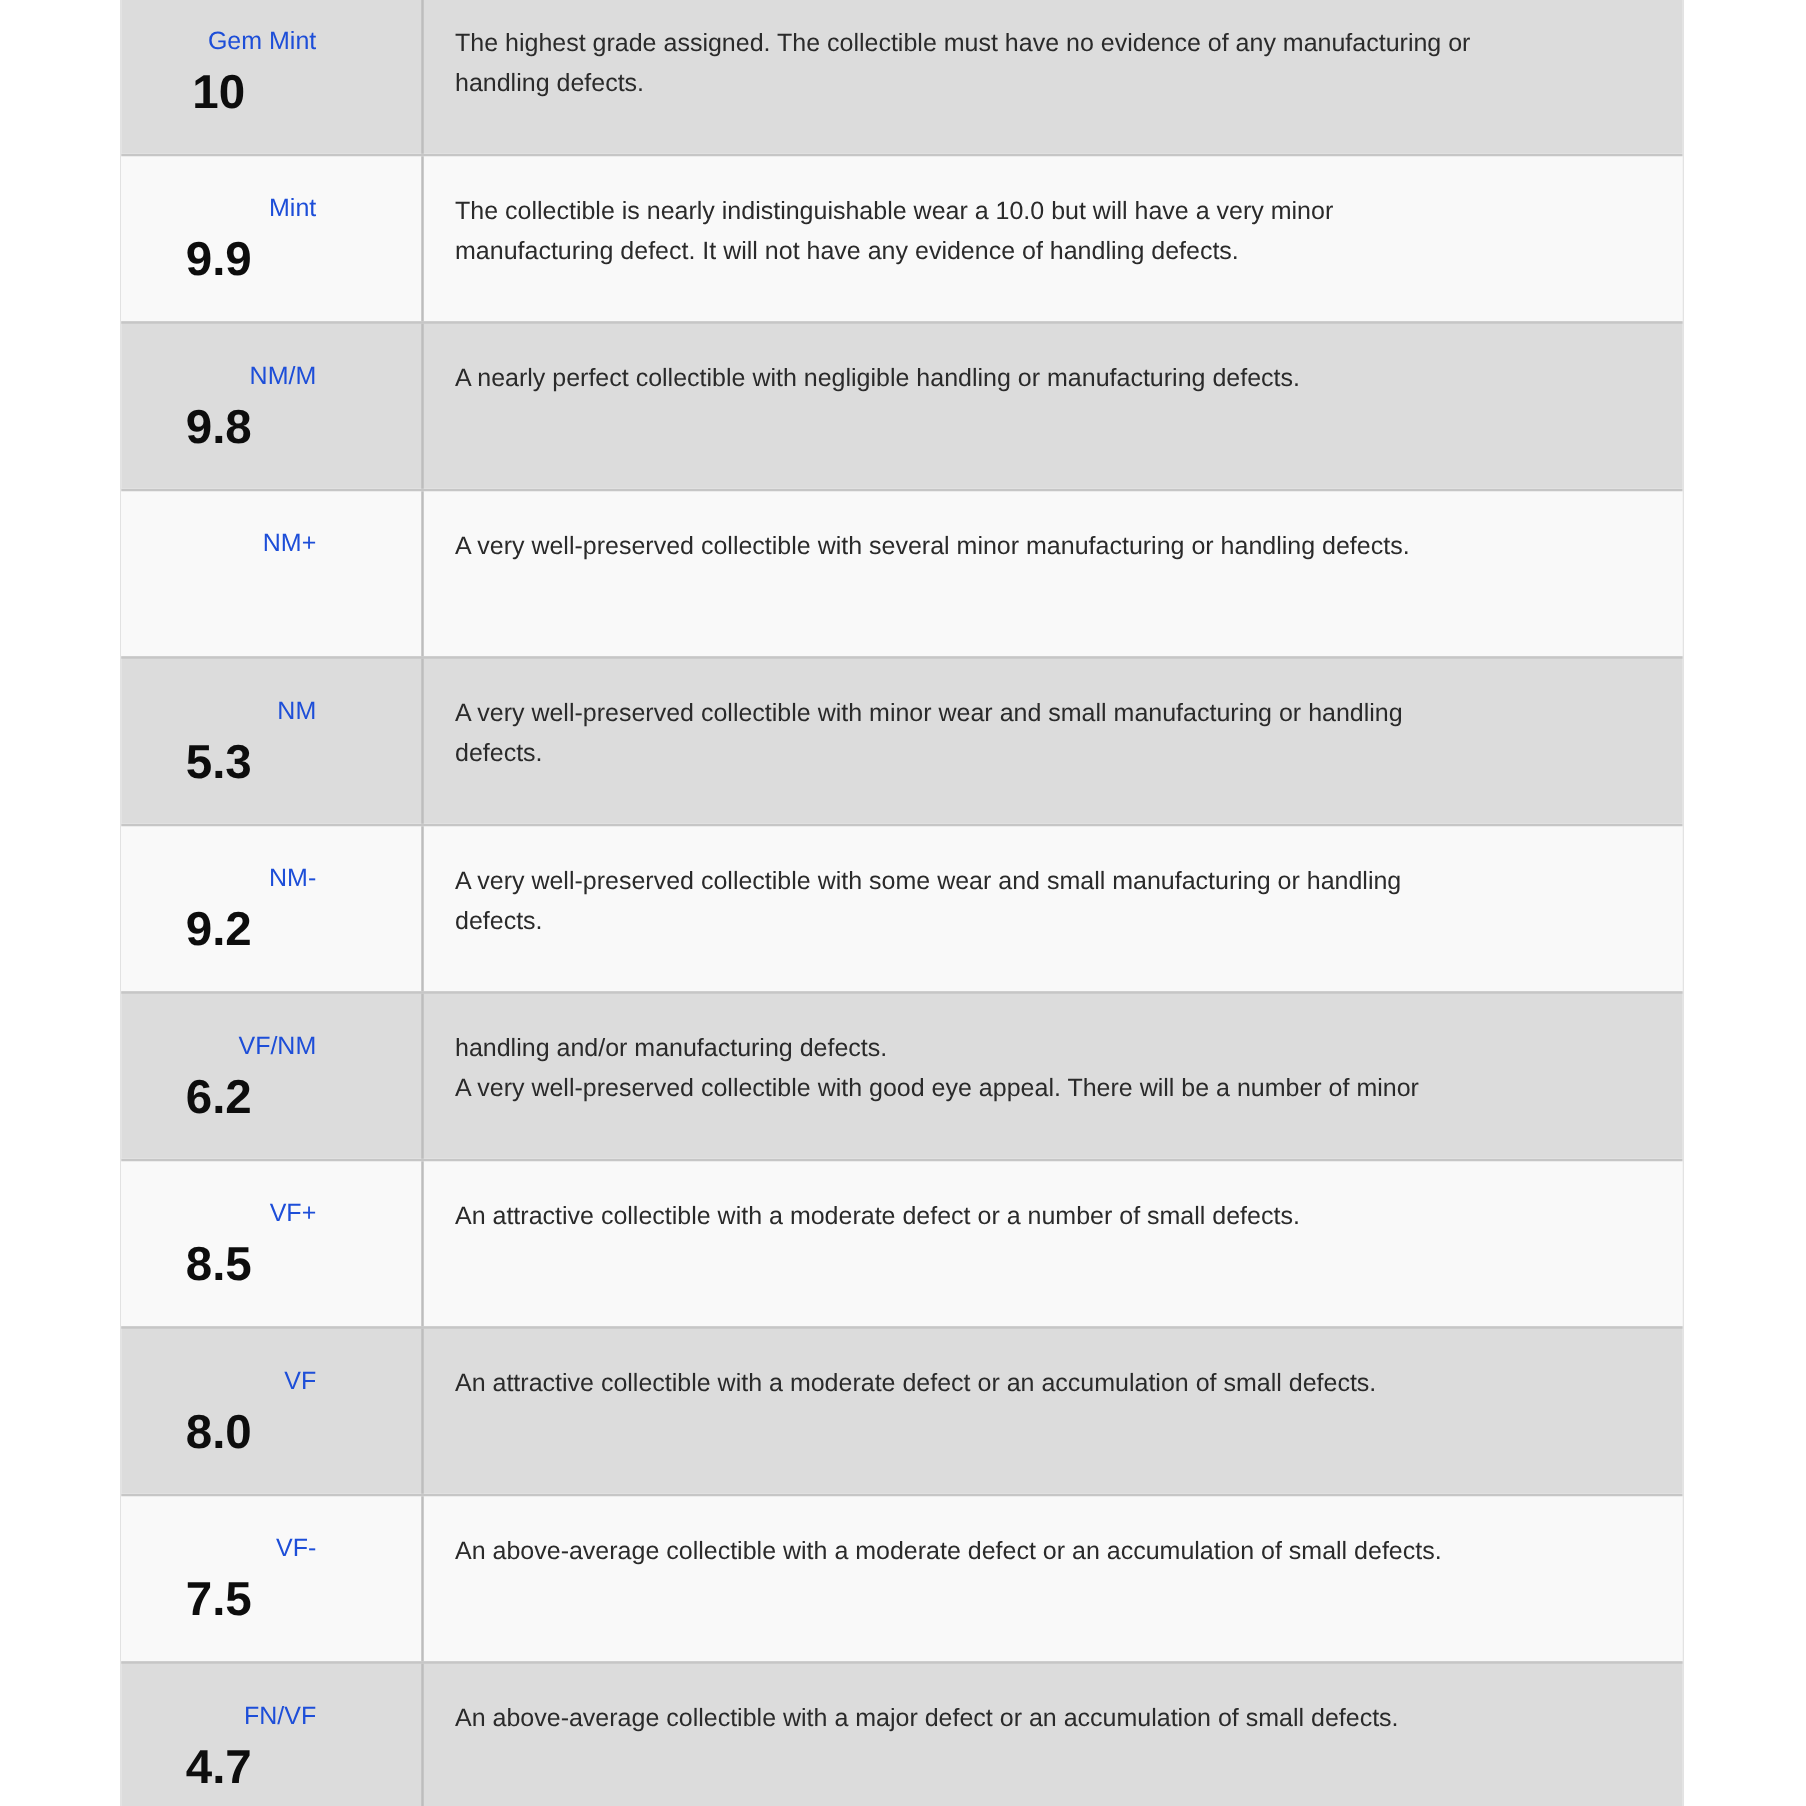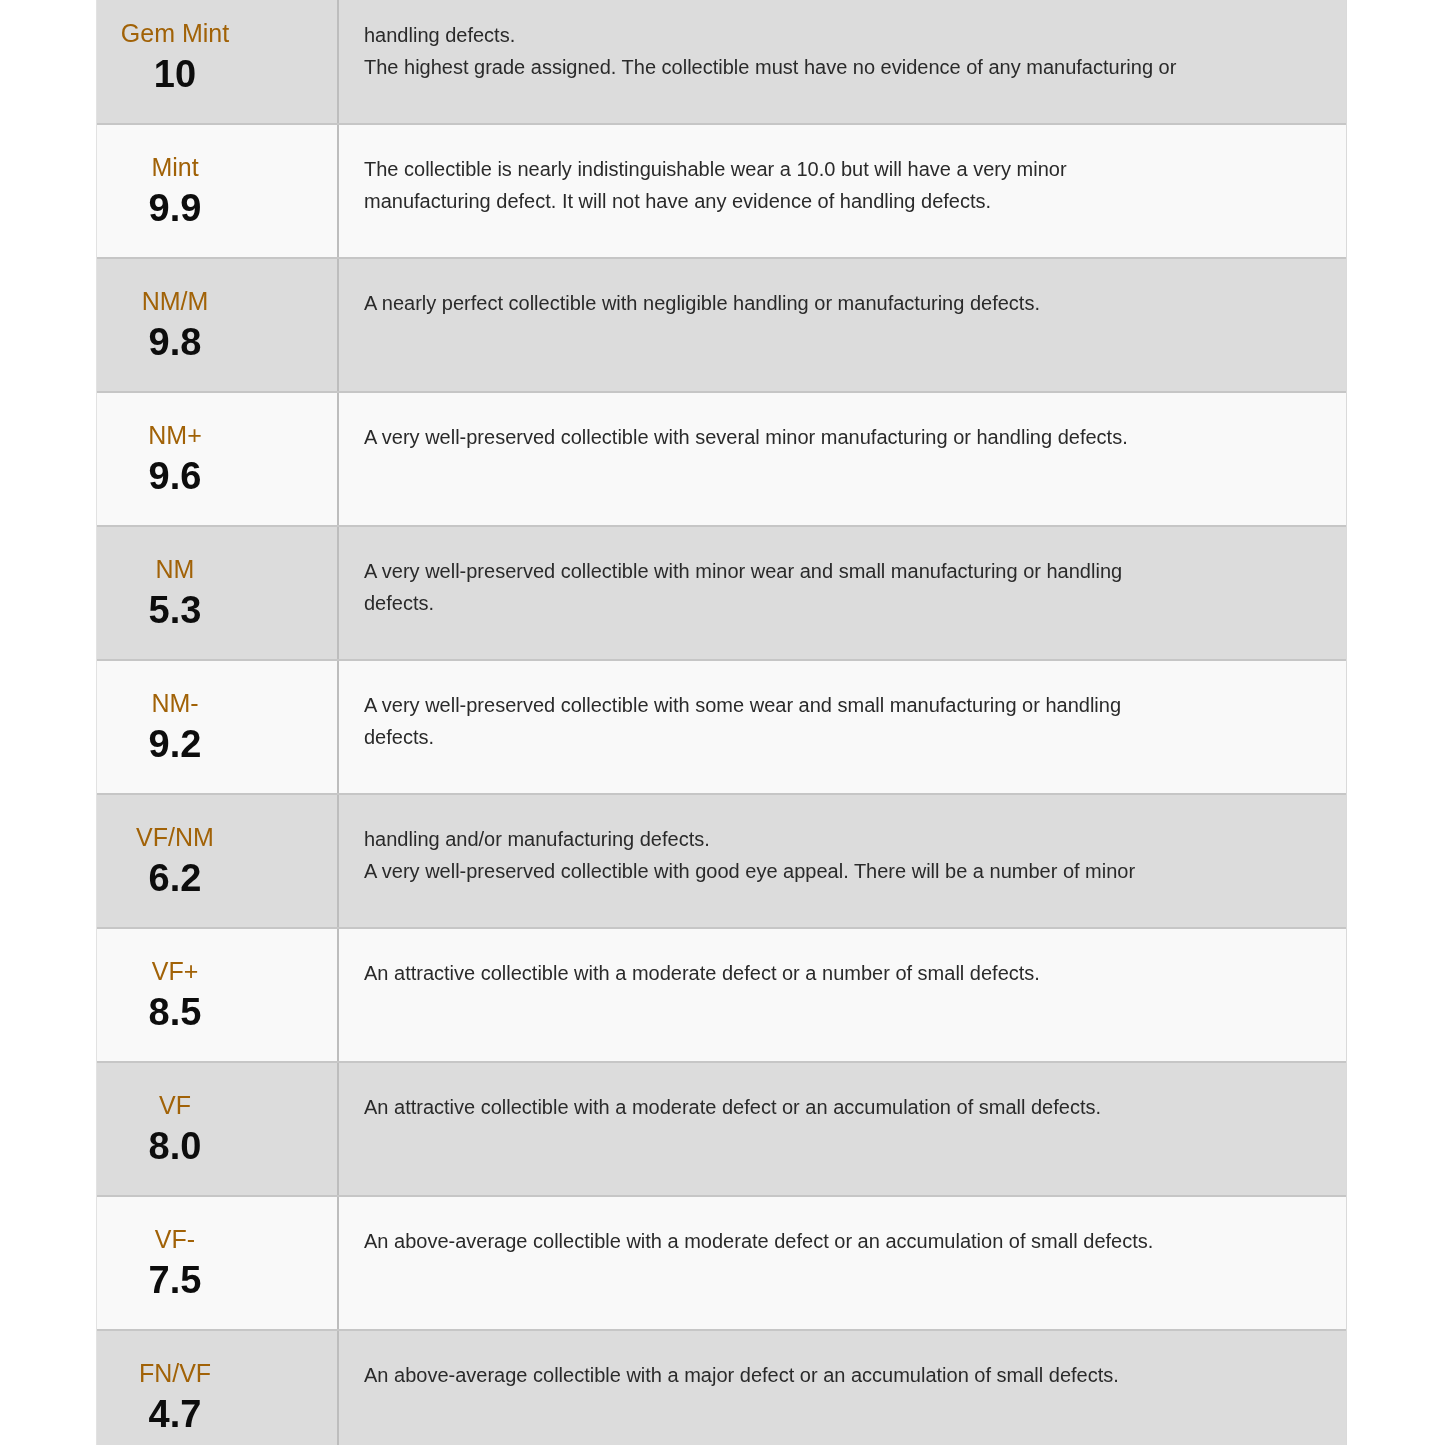--- a/index.html
+++ b/index.html
@@ -37,23 +37,24 @@
   .grade-row.light { background: #f9f9f9; }
   .cell-grade {
     width: 242px;
     box-sizing: border-box;
     padding: 30px 84px 0 0;
     text-align: center;
     border-right: 2px solid #bdbdbd;
     flex: none;
   }
   .grade-label {
-    font-size: 25px;
+    font-size: 20px;
     line-height: 24px;
-    color: #a16207;
+    color: #1d4ed8;
+    text-align: right;
   }
   .grade-number {
     font-size: 38px;
     line-height: 58px;
     font-weight: 700;
     color: #0d0d0d;
   }
   .cell-desc {
     flex: 1;
     box-sizing: border-box;
@@ -68,22 +69,22 @@
 <body>
 
 <div class="page">
   <div class="grading-table" id="grading-table">
   <div class="grade-row gray">
     <div class="cell-grade">
       <div class="grade-label">Gem Mint</div>
       <div class="grade-number">10</div>
     </div>
     <div class="cell-desc">
+          <span class="desc-line">The highest grade assigned. The collectible must have no evidence of any manufacturing or</span>
           <span class="desc-line">handling defects.</span>
-          <span class="desc-line">The highest grade assigned. The collectible must have no evidence of any manufacturing or</span>
         </div>
   </div>
 
   <div class="grade-row light">
     <div class="cell-grade">
       <div class="grade-label">Mint</div>
       <div class="grade-number">9.9</div>
     </div>
     <div class="cell-desc">
           <span class="desc-line">The collectible is nearly indistinguishable wear a 10.0 but will have a very minor</span>
@@ -97,21 +98,20 @@
       <div class="grade-number">9.8</div>
     </div>
     <div class="cell-desc">
           <span class="desc-line">A nearly perfect collectible with negligible handling or manufacturing defects.</span>
         </div>
   </div>
 
   <div class="grade-row light">
     <div class="cell-grade">
       <div class="grade-label">NM+</div>
-      <div class="grade-number">9.6</div>
     </div>
     <div class="cell-desc">
           <span class="desc-line">A very well-preserved collectible with several minor manufacturing or handling defects.</span>
         </div>
   </div>
 
   <div class="grade-row gray">
     <div class="cell-grade">
       <div class="grade-label">NM</div>
       <div class="grade-number">5.3</div>

